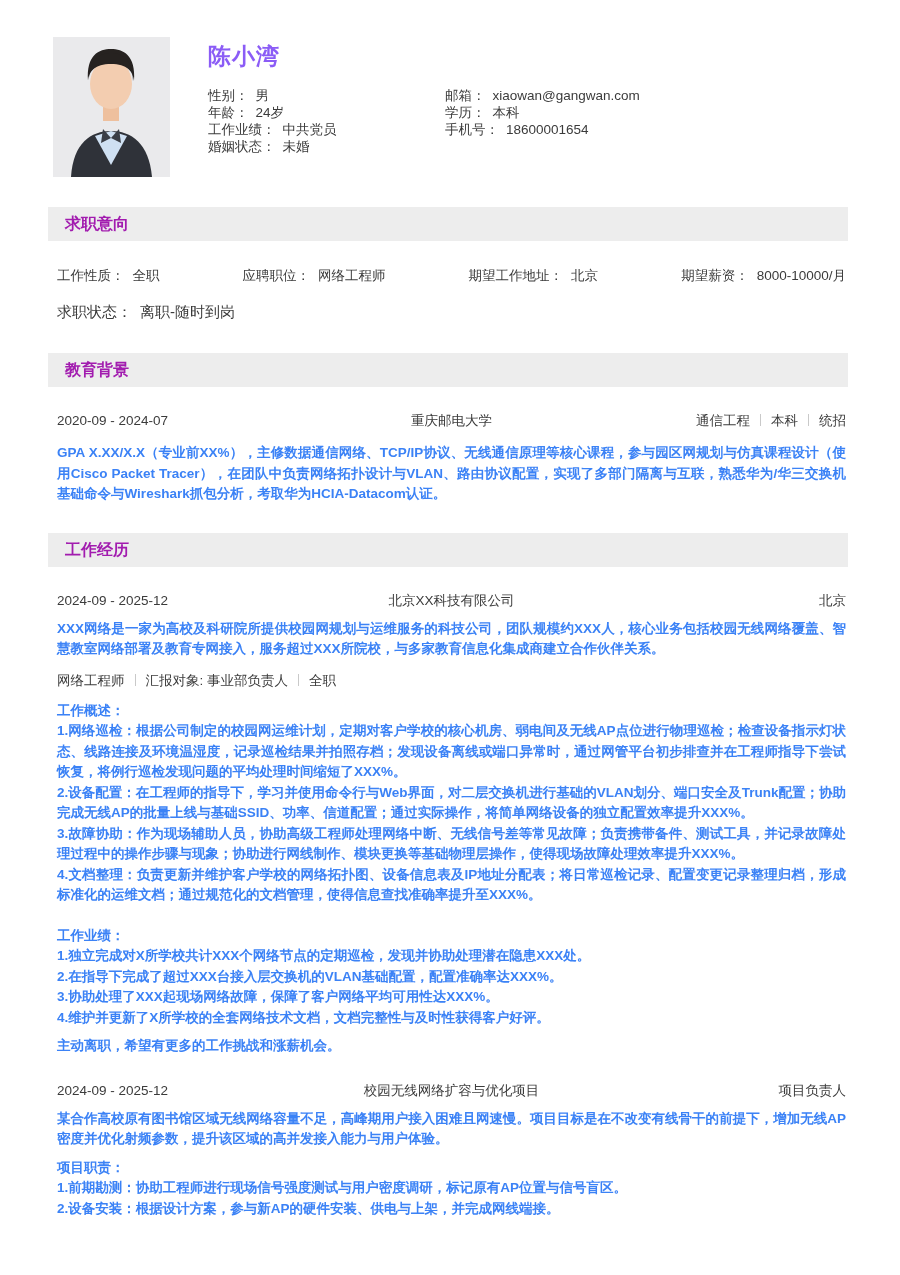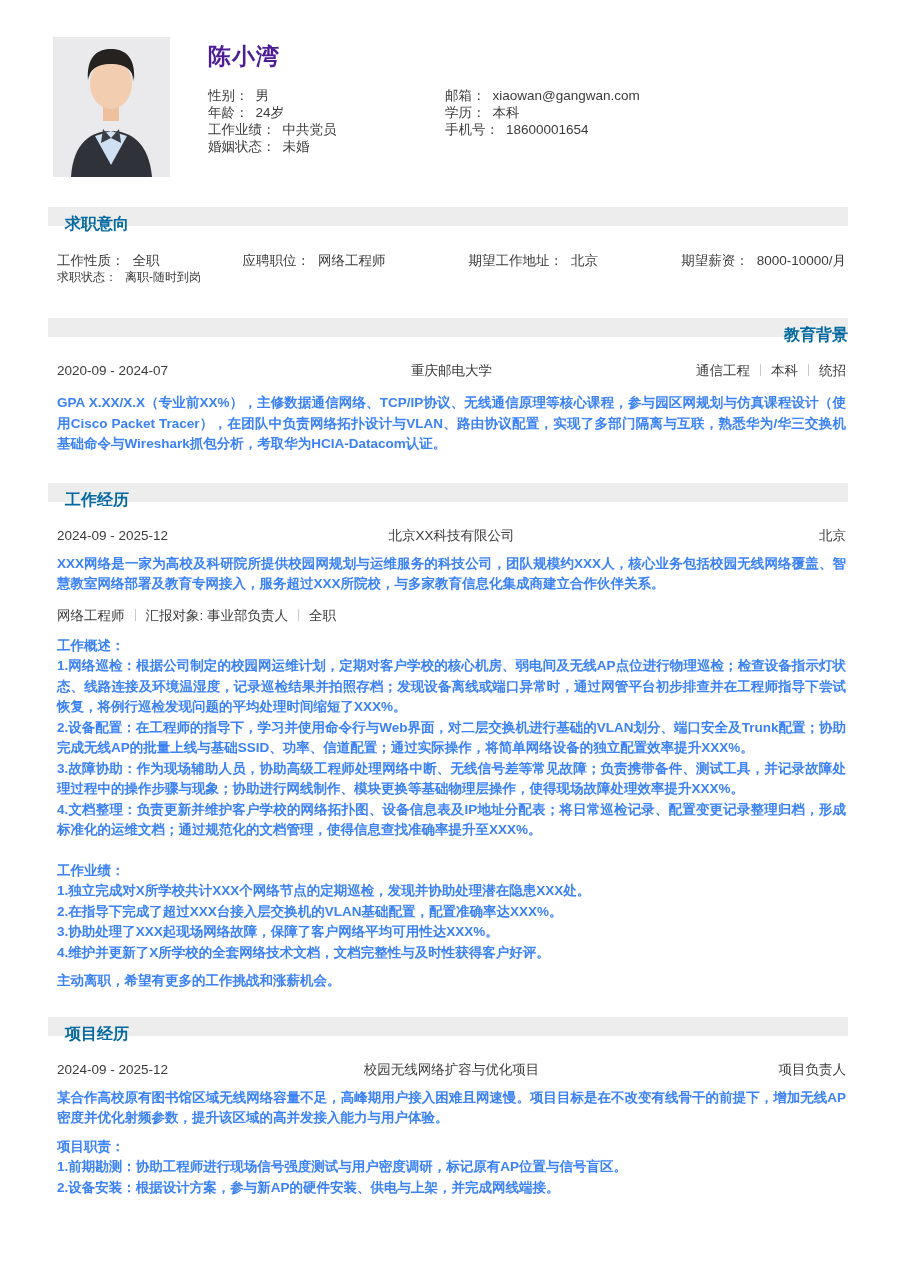--- a/index.html
+++ b/index.html
@@ -6,36 +6,36 @@
   .page {
     position:relative; width:900px; height:1275px; overflow:hidden;
     background:#ffffff; box-sizing:border-box; padding-top:37px;
     font-family:"Liberation Sans","DejaVu Sans",sans-serif;
     color:#3b3b3b;
   }
   
   .header { margin:0 52px 0 53px; display:flex; }
   .photo { width:117px; height:140px; flex:none; overflow:hidden; }
   .header-main { margin-left:38px; flex:1; }
-  .name { margin:4px 0 16px; font-size:23px; font-weight:700; color:#4c1d95; letter-spacing:1px; }
+  .name { margin:4px 0 16px; font-size:23px; font-weight:700; color:#8b5cf6; letter-spacing:1px; }
   .info-grid { display:grid; grid-template-columns:237px 1fr; row-gap:2px; font-size:13.5px; }
   .info-item { line-height:15px; white-space:nowrap; }
   .info-item .lbl { margin-right:7px; }
   
   .content { margin:0 52px 0 48px; }
   .section-bar {
-    height:19px; line-height:34px; background:#ededed;
-    padding-left:17px; font-size:16px; font-weight:700; color:#0369a1;font-family:Liberation Serif, serif;
+    height:34px; line-height:34px; background:#ededed;
+    padding-left:17px; font-size:16px; font-weight:700; color:#a21caf;font-family:Liberation Serif, serif;
   }
   .inner { padding-left:9px; padding-right:2px; }
-  .mt30 { margin-top:30px; } .mt33 { margin-top:33px;text-align:right; }
+  .mt30 { margin-top:30px; } .mt33 { margin-top:33px; }
   .mt25 { margin-top:25px; } .mt22 { margin-top:28px; }
   
   .intent-row1 { margin-top:27px; display:flex; justify-content:space-between; font-size:13.5px; line-height:16px; }
-  .intent-row2 { font-size:12px; line-height:16px; }
+  .intent-row2 { margin-top:20px; font-size:15px; line-height:16px; }
   .field .lbl { margin-right:8px; }
   
   .meta-row { margin-top:25px; display:grid; grid-template-columns:1fr auto 1fr; font-size:13.5px; line-height:17px; align-items:center; }
   .m-left { text-align:left; }
   .m-center { text-align:left; }
   .m-right { text-align:right; white-space:nowrap; }
   
   .para { font-size:13.5px; line-height:20.5px; text-align:justify; color:#3b82f6;font-weight:bold; }
   .para div { text-align:justify; }
   .edu-desc { margin-top:14px; }
@@ -130,21 +130,20 @@
       <div class="para block-gap">
         <div>工作业绩：</div>
         <div>1.独立完成对X所学校共计XXX个网络节点的定期巡检，发现并协助处理潜在隐患XXX处。</div>
         <div>2.在指导下完成了超过XXX台接入层交换机的VLAN基础配置，配置准确率达XXX%。</div>
         <div>3.协助处理了XXX起现场网络故障，保障了客户网络平均可用性达XXX%。</div>
         <div>4.维护并更新了X所学校的全套网络技术文档，文档完整性与及时性获得客户好评。</div>
       </div>
       <div class="para leave-note">主动离职，希望有更多的工作挑战和涨薪机会。</div>
     </div>
 
-    <div class="section-bar mt25"><span>项目经历</span></div>
     <div class="inner">
       <div class="meta-row">
         <span class="m-left">2024-09 - 2025-12</span>
         <span class="m-center">校园无线网络扩容与优化项目</span>
         <span class="m-right">项目负责人</span>
       </div>
       <div class="para project-bg">某合作高校原有图书馆区域无线网络容量不足，高峰期用户接入困难且网速慢。项目目标是在不改变有线骨干的前提下，增加无线AP密度并优化射频参数，提升该区域的高并发接入能力与用户体验。</div>
       <div class="para duties">
         <div>项目职责：</div>
         <div>1.前期勘测：协助工程师进行现场信号强度测试与用户密度调研，标记原有AP位置与信号盲区。</div>

